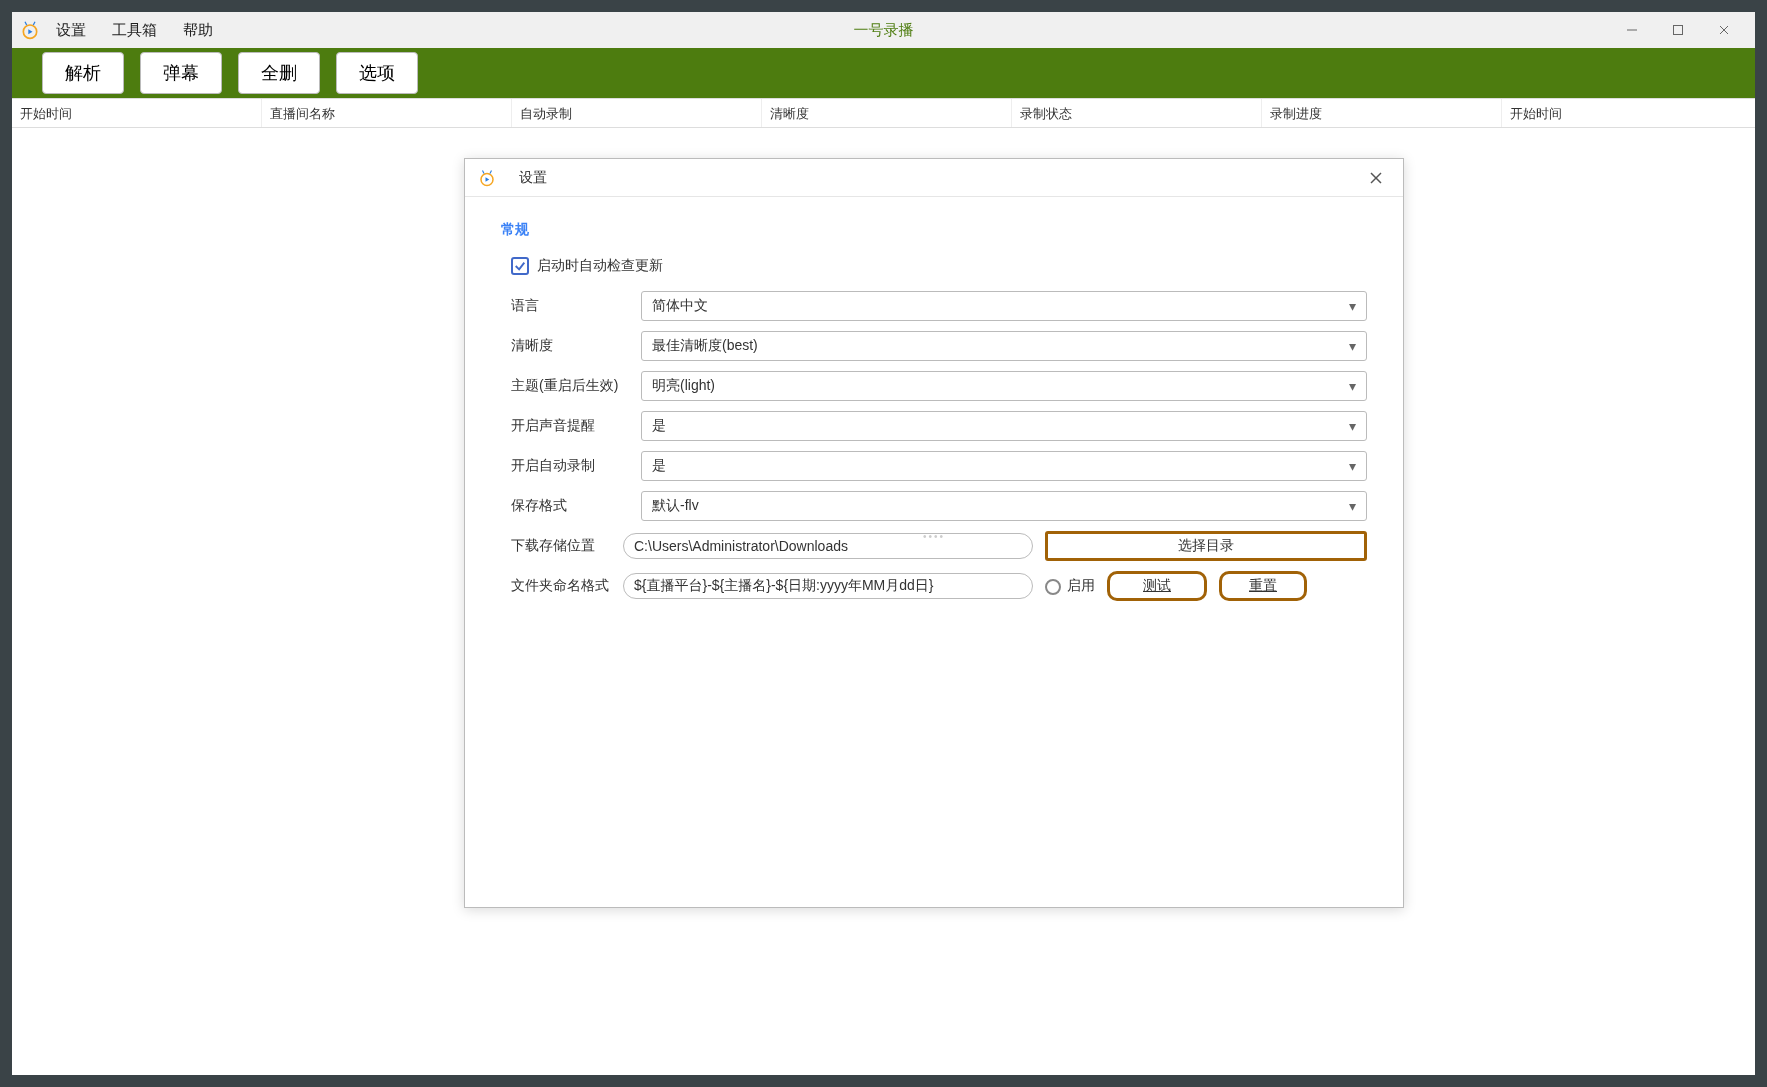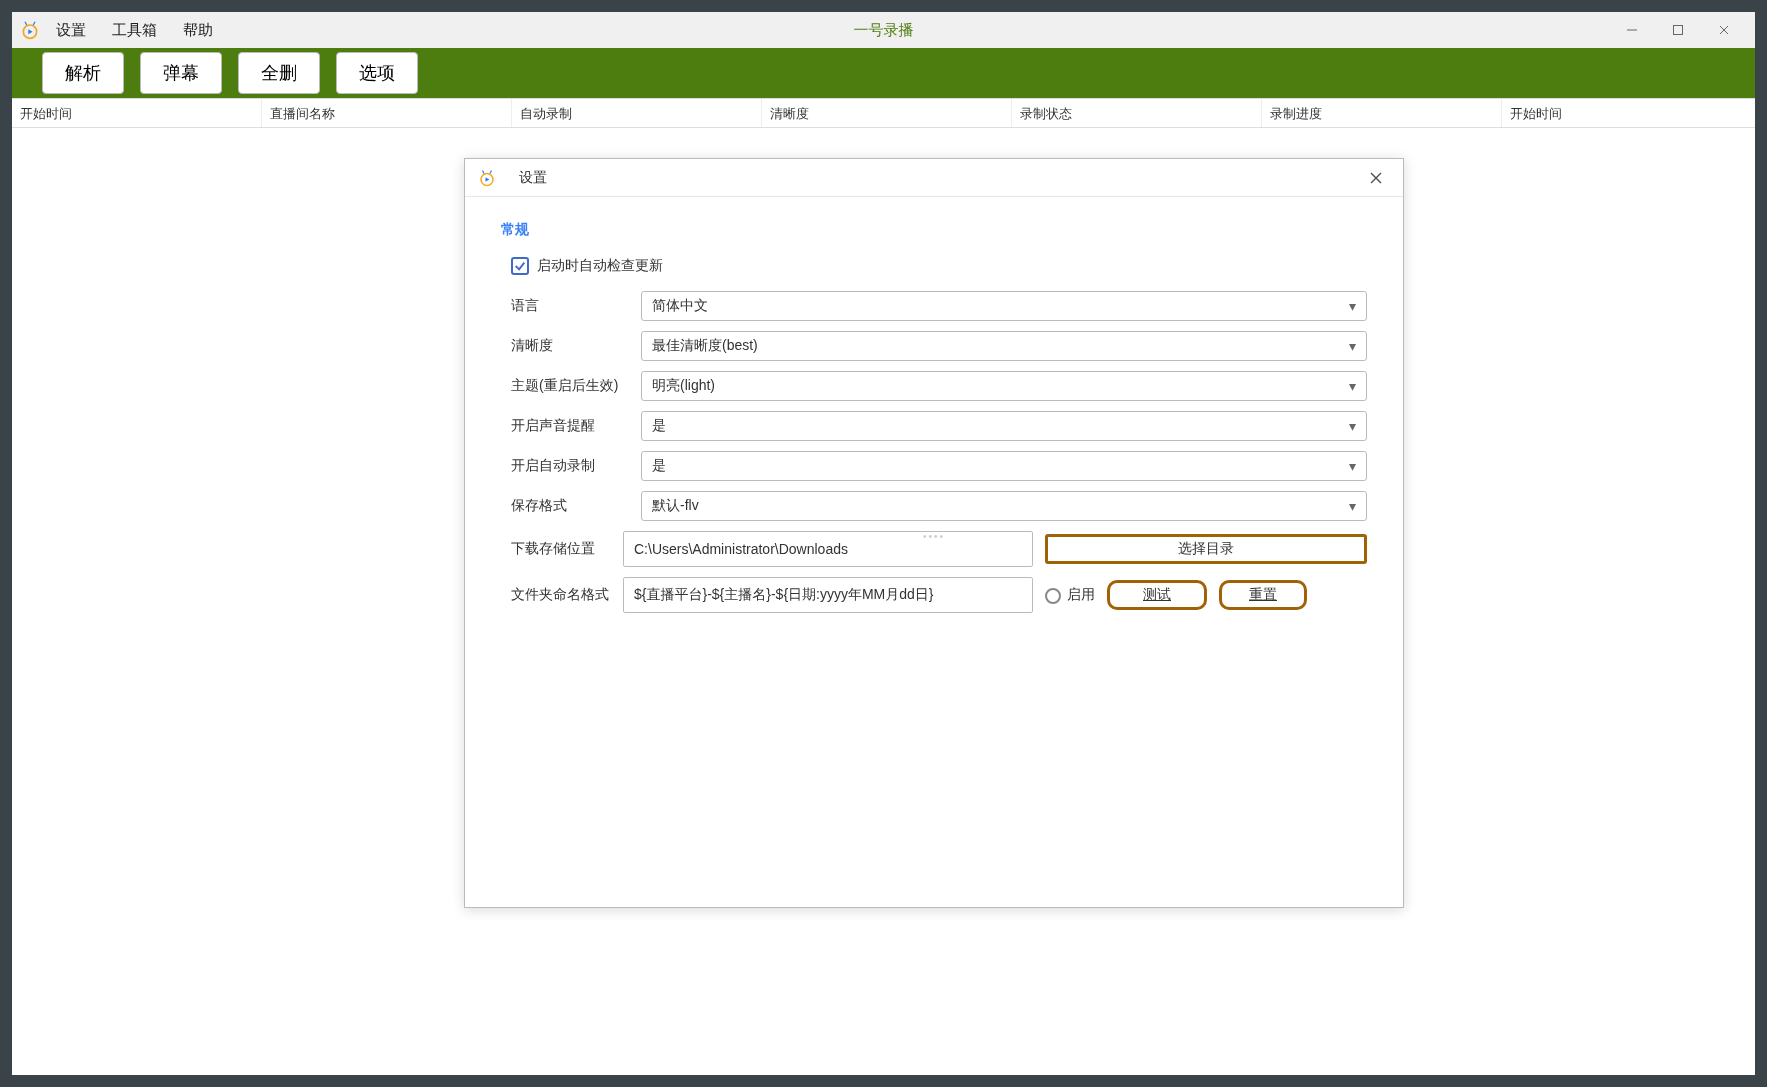--- a/index.html
+++ b/index.html
@@ -145,23 +145,23 @@
   display: flex; align-items: center;
   padding: 0 10px;
   font-size: 14px; color: #333;
   position: relative;
 }
 .select .chev {
   margin-left: auto;
   color: #666;
 }
 .text-input {
-  height: 36px;
+  height: 26px;
   border: 1px solid #bbb;
-  border-radius: 2px;
+  border-radius: 13px;
   background: #fff;
   padding: 0 10px;
   font-size: 14px; color: #333;
   font-family: inherit;
 }
 .adv-row {
   display: flex; align-items: center; gap: 12px;
   margin-bottom: 10px; padding-left: 10px;
 }
 .adv-label {

